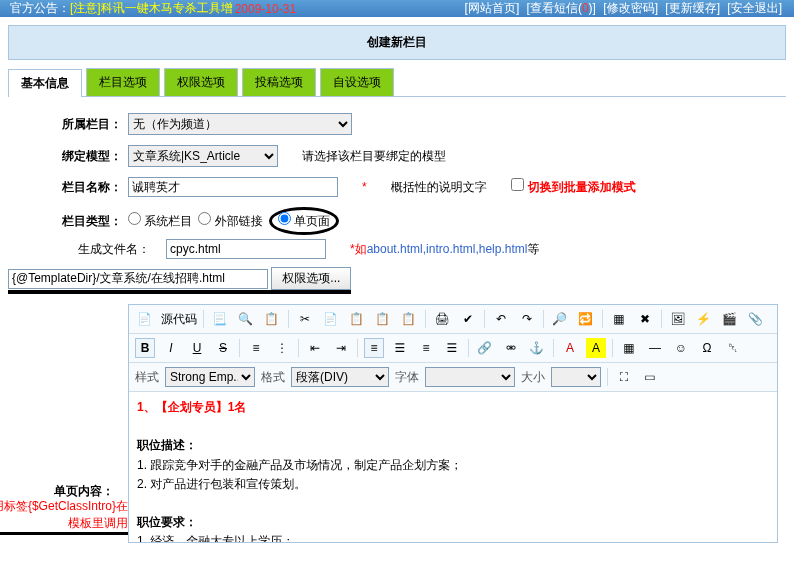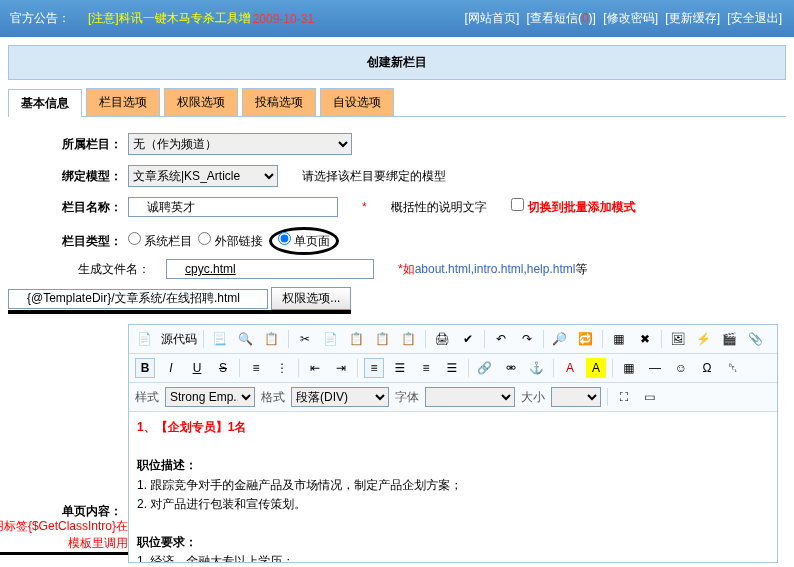--- a/index.html
+++ b/index.html
@@ -1,31 +1,31 @@
 <!DOCTYPE html>
 <html><head>
 <meta charset="utf-8">
 <style>
 * { margin: 0; padding: 0; box-sizing: border-box; font-family: "SimSun", Arial, sans-serif; font-size: 12px; }
 body { background: #fff; width: 794px; }
-.topbar { background: linear-gradient(#5a9fd8, #4182c4); color: #fff; padding: 10px 10px; display: flex; align-items: center; text-align: right; }
-.topbar .notice { margin-left: 18px; color: #ff0; }
+.topbar { background: linear-gradient(#5a9fd8, #4182c4); color: #fff; padding: 0 10px; display: flex; align-items: center; text-align: right; }
+.topbar .notice { margin-left: 0; color: #ff0; }
 .topbar .date { color: #f33; margin-left: 2px; }
 .topbar .links { margin-left: auto; }
 .topbar .links a { color: #fff; margin: 0 2px; cursor: pointer; }
 .topbar .links .num { color: #f33; }
 .titlebar { background: #d6e7f6; border: 1px solid #a8c6e0; margin: 8px; padding: 8px; text-align: center; font-weight: bold; }
 .tabs { margin: 0 8px; border-bottom: 1px solid #a8c6e0; display: flex; }
-.tab { border: 1px solid #a8c6e0; border-bottom: none; padding: 5px 12px; margin-right: 4px; background: #fdba74; cursor: pointer; }
+.tab { border: 1px solid #a8c6e0; border-bottom: none; padding: 5px 12px; margin-right: 4px; background: #84cc16; cursor: pointer; }
 .tab.active { background: #fff; font-weight: bold; position: relative; top: 1px; }
 .form { margin: 16px 8px 0 8px; }
 .row { display: flex; align-items: center; margin-bottom: 10px; }
 .label { width: 120px; text-align: right; font-weight: bold; padding-right: 6px; }
 .sel { width: 224px; height: 22px; border: 1px solid #7f9db9; font-size: 12px; }
-.txt { height: 20px; border: 1px solid #7f9db9; padding: 0 18px; font-size: 12px; }
+.txt { height: 20px; border: 1px solid #7f9db9; padding: 0 3px; font-size: 12px; }
 .red { color: #f00; }
 .hint { margin-left: 24px; }
 .chk { margin-right: 4px; }
 .radio-group { display: flex; align-items: center; gap: 6px; }
 .circled { border: 3px solid #000; border-radius: 50%; padding: 2px 6px; display: inline-flex; }
 .underline-annot { border-bottom: 4px solid #000; display: inline-block; }
 .btn { background: linear-gradient(#fff,#e6e6e6); border: 1px solid #7f9db9; padding: 2px 10px; cursor: pointer; }
 .editor { margin: 6px 0 0 120px; border: 1px solid #a8c6e0; width: 650px; }
 .toolbar { border-bottom: 1px solid #cdddea; padding: 4px 6px; display: flex; flex-wrap: wrap; gap: 6px; align-items: center; background: #f8fbfe; }
 .toolbar .tbtn { width: 20px; height: 20px; display: inline-flex; align-items: center; justify-content: center; border: 1px solid transparent; cursor: pointer; }
@@ -91,21 +91,21 @@
       <label><input type="radio" name="ct" style=""> <span>系统栏目</span></label>
       <label><input type="radio" name="ct" style=""> <span>外部链接</span></label>
       <span class="circled">
           <label><input type="radio" name="ct" checked="" style=""> <span>单页面</span></label>
         </span>
     </div>
   </div>
 
   <div class="row" style="margin-left:70px;margin-top:-6px;margin-bottom:8px;">
     <span style="margin-right:16px">生成文件名：</span>
-    <input class="txt" style="width: 208px; text-decoration: underline;" value="cpyc.html">
+    <input class="txt" style="width: 160px;" value="cpyc.html">
     <span class="red hint">*如 </span>
     <span style="color:#36c">about.html,intro.html,help.html</span>
     <span>等</span>
   </div>
 
   <div class="row">
     <span class="underline-annot">
       <input class="txt" style="width: 260px;" value="{@TemplateDir}/文章系统/在线招聘.html">
       <button class="btn">权限选项...</button>
     </span>
@@ -195,18 +195,18 @@
       <br>
       <div style="font-weight:bold">职位要求：</div>
       <div>1. 经济，金融大专以上学历；</div>
       
       
     </div>
   </div>
 
   <div class="content-row">
     <div style="width:120px;position:relative">
-      <div class="content-label" style="position:absolute;top:-130px;right:0">单页内容：</div>
+      <div class="content-label" style="position:absolute;top:-130px;right:8px">单页内容：</div>
       <div class="ano-red" style="position:absolute;top:-115px;right:0;text-align:right;width:160px;left:-40px"><span class="underline-annot" style="border-bottom:3px solid #000">使用标签{$GetClassIntro}在模板里调用</span></div>
     </div>
   </div>
 
 </div>
 
 </body></html>

